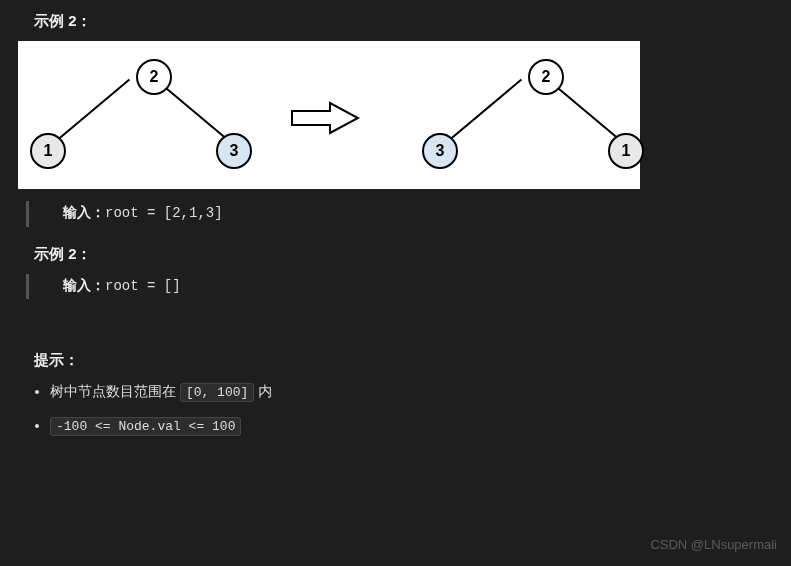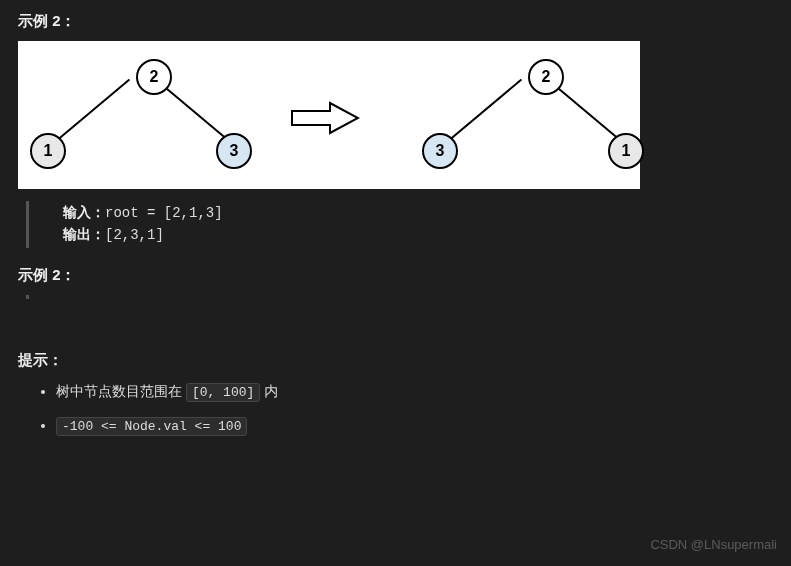--- a/index.html
+++ b/index.html
@@ -11,21 +11,21 @@
     width: 791px;
     height: 566px;
     padding: 8px 18px;
     position: relative;
     overflow: hidden;
   }
   .heading {
     font-weight: 700;
     font-size: 15px;
     color: #eee;
-    margin: 4px 0 10px 0;
+    margin: 4px 0 10px 16px;
   }
   .diagram-box {
     background: #fff;
     width: 622px;
     height: 148px;
     position: relative;
     margin-bottom: 12px;
   }
   .node {
     position: absolute;
@@ -61,21 +61,21 @@
     padding: 2px 0 2px 14px;
     margin: 4px 0 18px 8px;
     font-family: Consolas, "Courier New", monospace;
     font-size: 14px;
     line-height: 1.55;
   }
   .codeblock .row { white-space: pre; }
   .label-strong { font-weight: 700; color: #eee; padding-left: 20px; }
   .code-span { font-family: Consolas, "Courier New", monospace; background: rgba(255,255,255,0.07); border: 1px solid #444; border-radius: 3px; padding: 1px 5px; font-size: 13px; }
   ul.hints { list-style: disc; padding-left: 28px; }
-  ul.hints li { margin: 10px 10px; color: #ddd; font-size: 14px; line-height: 1.6; }
+  ul.hints li { margin: 10px 4px; color: #ddd; font-size: 14px; line-height: 1.6; }
   .watermark {
     position: absolute;
     right: 14px;
     bottom: 14px;
     color: rgba(200,200,200,0.35);
     font-size: 13px;
   }
 </style>
 </head>
 <body>
@@ -110,26 +110,26 @@
   <div class="node blue" style="left:404px; top:92px;">
       <span>3</span>
     </div>
   <div class="node gray" style="left:590px; top:92px;">
       <span>1</span>
     </div>
 </div>
 
 <div class="codeblock">
   <div class="row"><span class="label-strong">输入：</span><span>root = [2,1,3]</span></div>
-  <div class="row"><span class="label-strong">输出：</span><span>[2,3,1]</span></div>
 </div>
 
 <div class="heading">示例 2：</div>
 
 <div class="codeblock">
+  <div class="row"><span class="label-strong">输入：</span><span>root = []</span></div>
 </div>
 
 <div style="height:30px;"></div>
 
 <div class="heading">提示：</div>
 
 <ul class="hints">
   <li>
     <span>树中节点数目范围在 </span><span class="code-span">[0, 100]</span><span> 内</span>
   </li>

